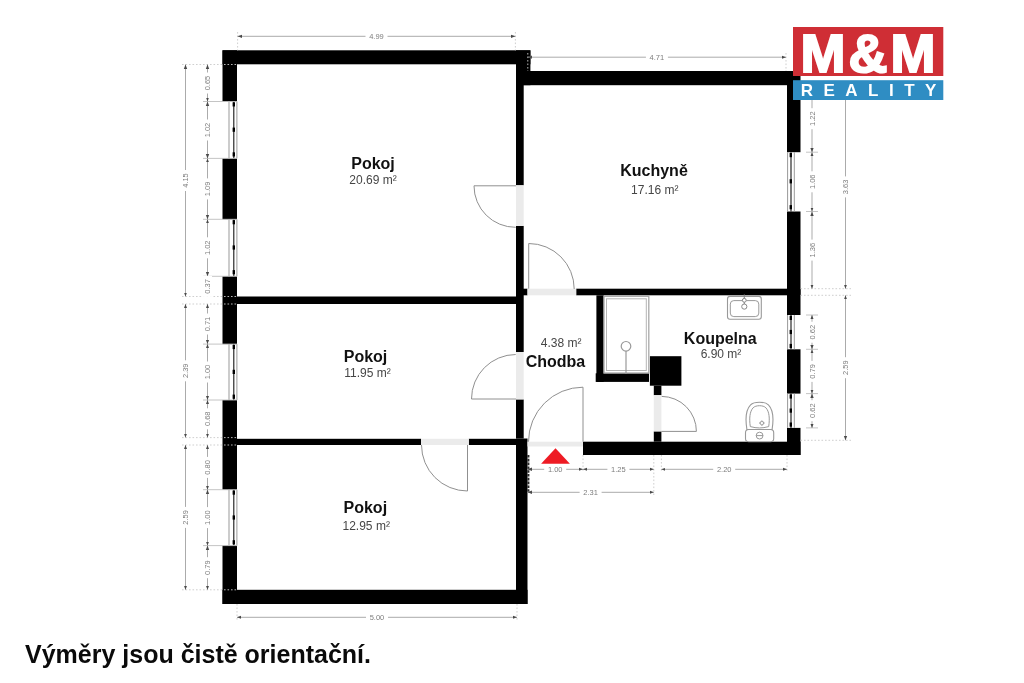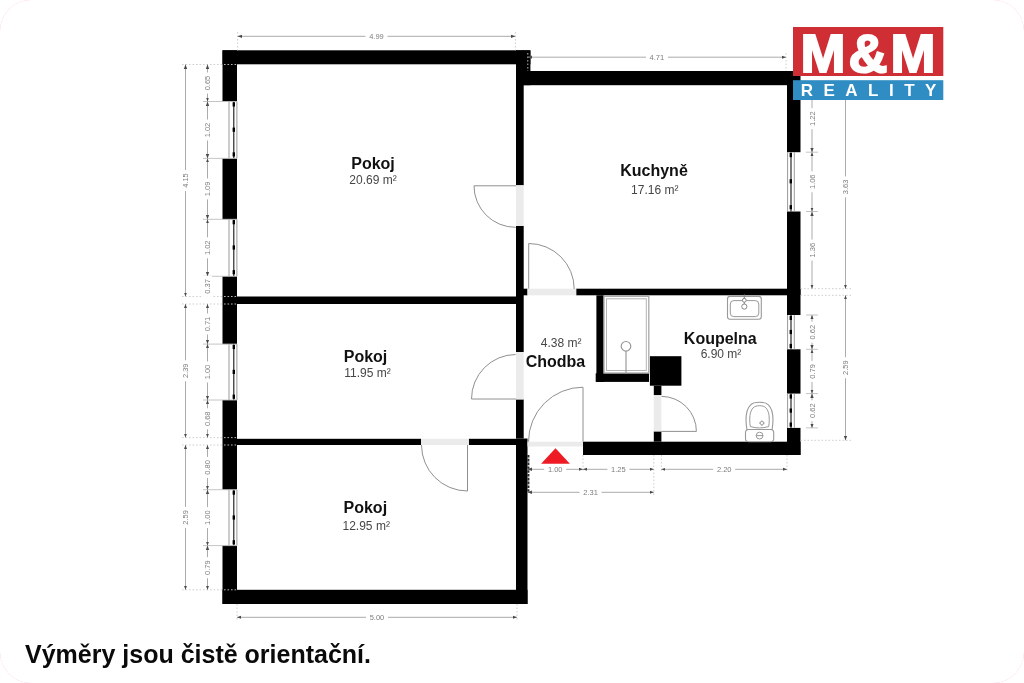--- a/index.html
+++ b/index.html
@@ -1,16 +1,16 @@
 <!DOCTYPE html>
 <html><head>
 <meta charset="utf-8">
 <style>
   html,body{margin:0;padding:0;background:#fff;}
-  .wrap{position:relative;width:1024px;height:683px;background:#f9a8d4;overflow:hidden;border-radius:31px;}
+  .wrap{position:relative;width:1024px;height:683px;background:#f9a8d4;overflow:hidden;}
   svg{display:block;}
   text{font-family:"Liberation Sans", sans-serif;}
 </style>
 </head>
 <body>
 <div class="wrap">
 <svg width="1024" height="683" viewBox="0 0 1024 683">
 <defs>
 <marker id="ms" markerUnits="userSpaceOnUse" markerWidth="8" markerHeight="8" refX="0" refY="0" orient="auto" viewBox="-4 -4 8 8">
   <path d="M0,0 L5,-1.9 L5,1.9 Z" fill="#4a4a4a"></path>

